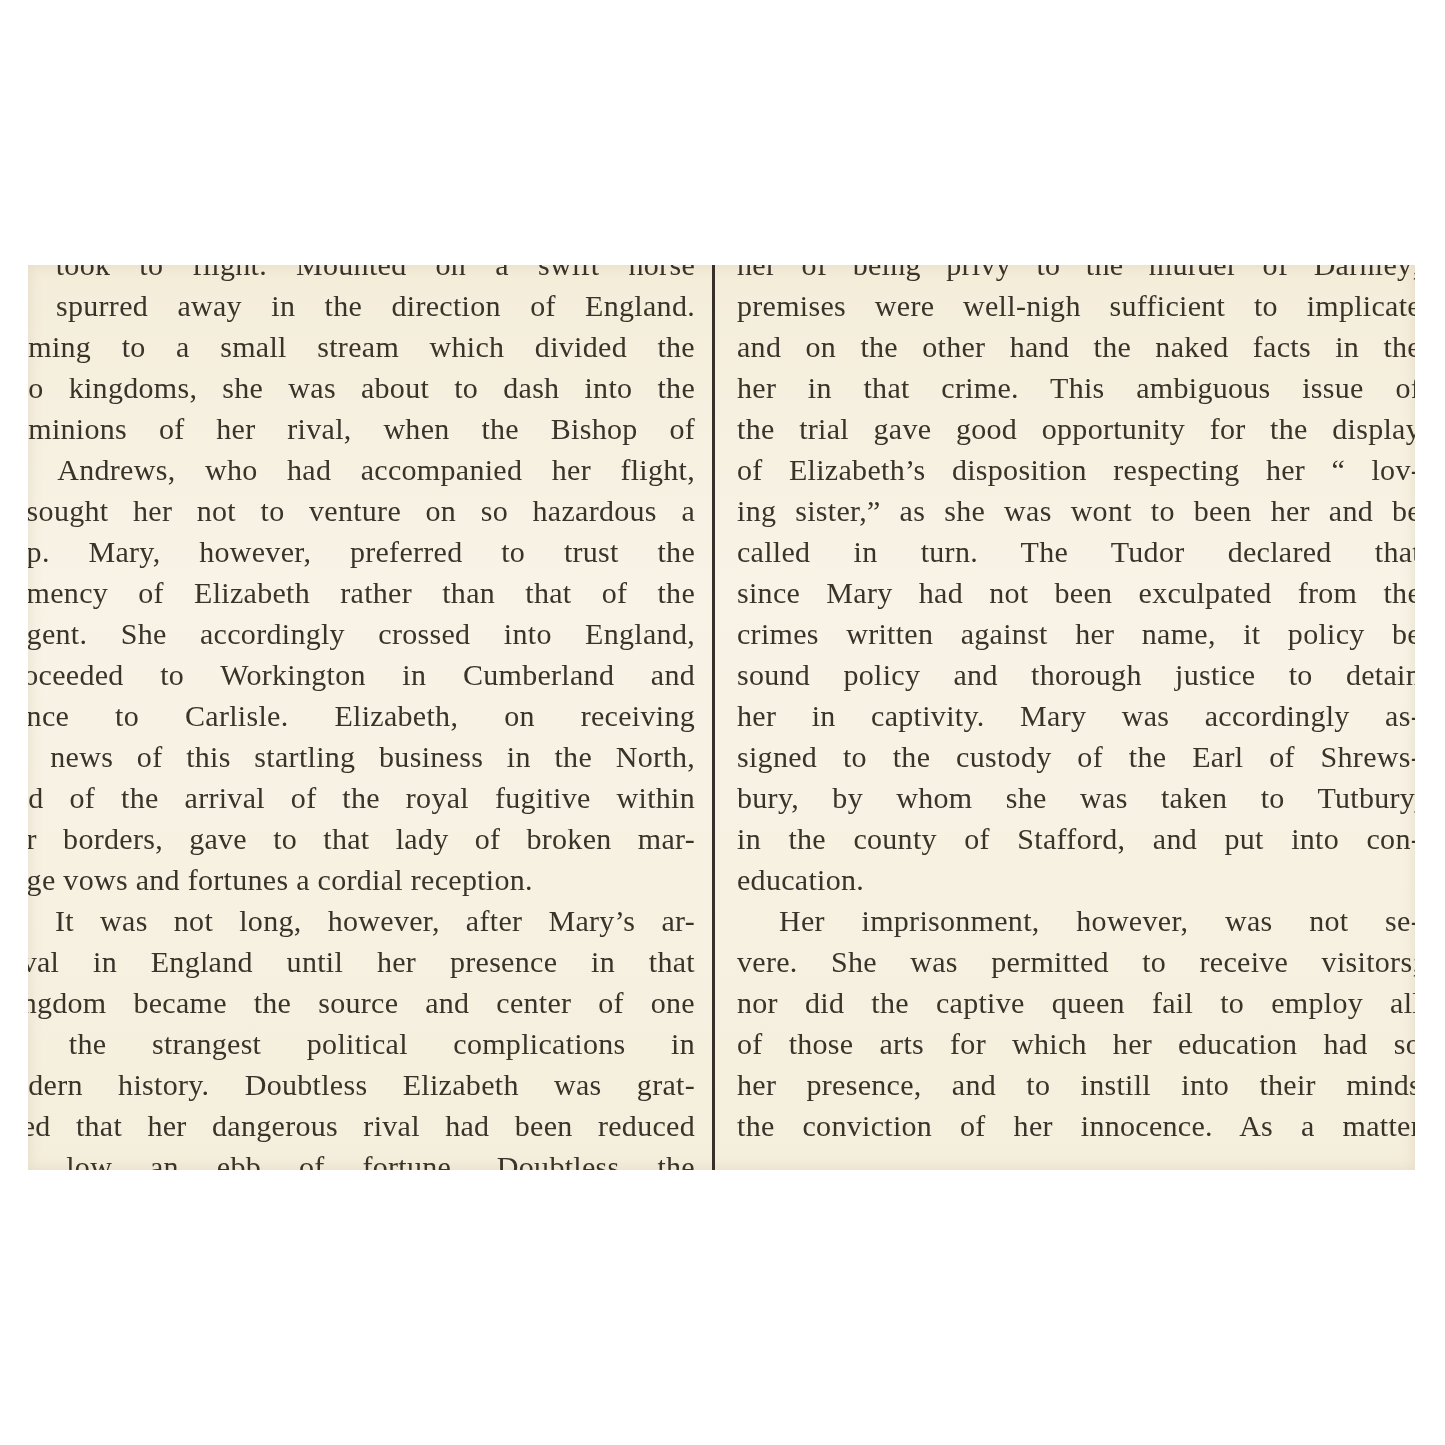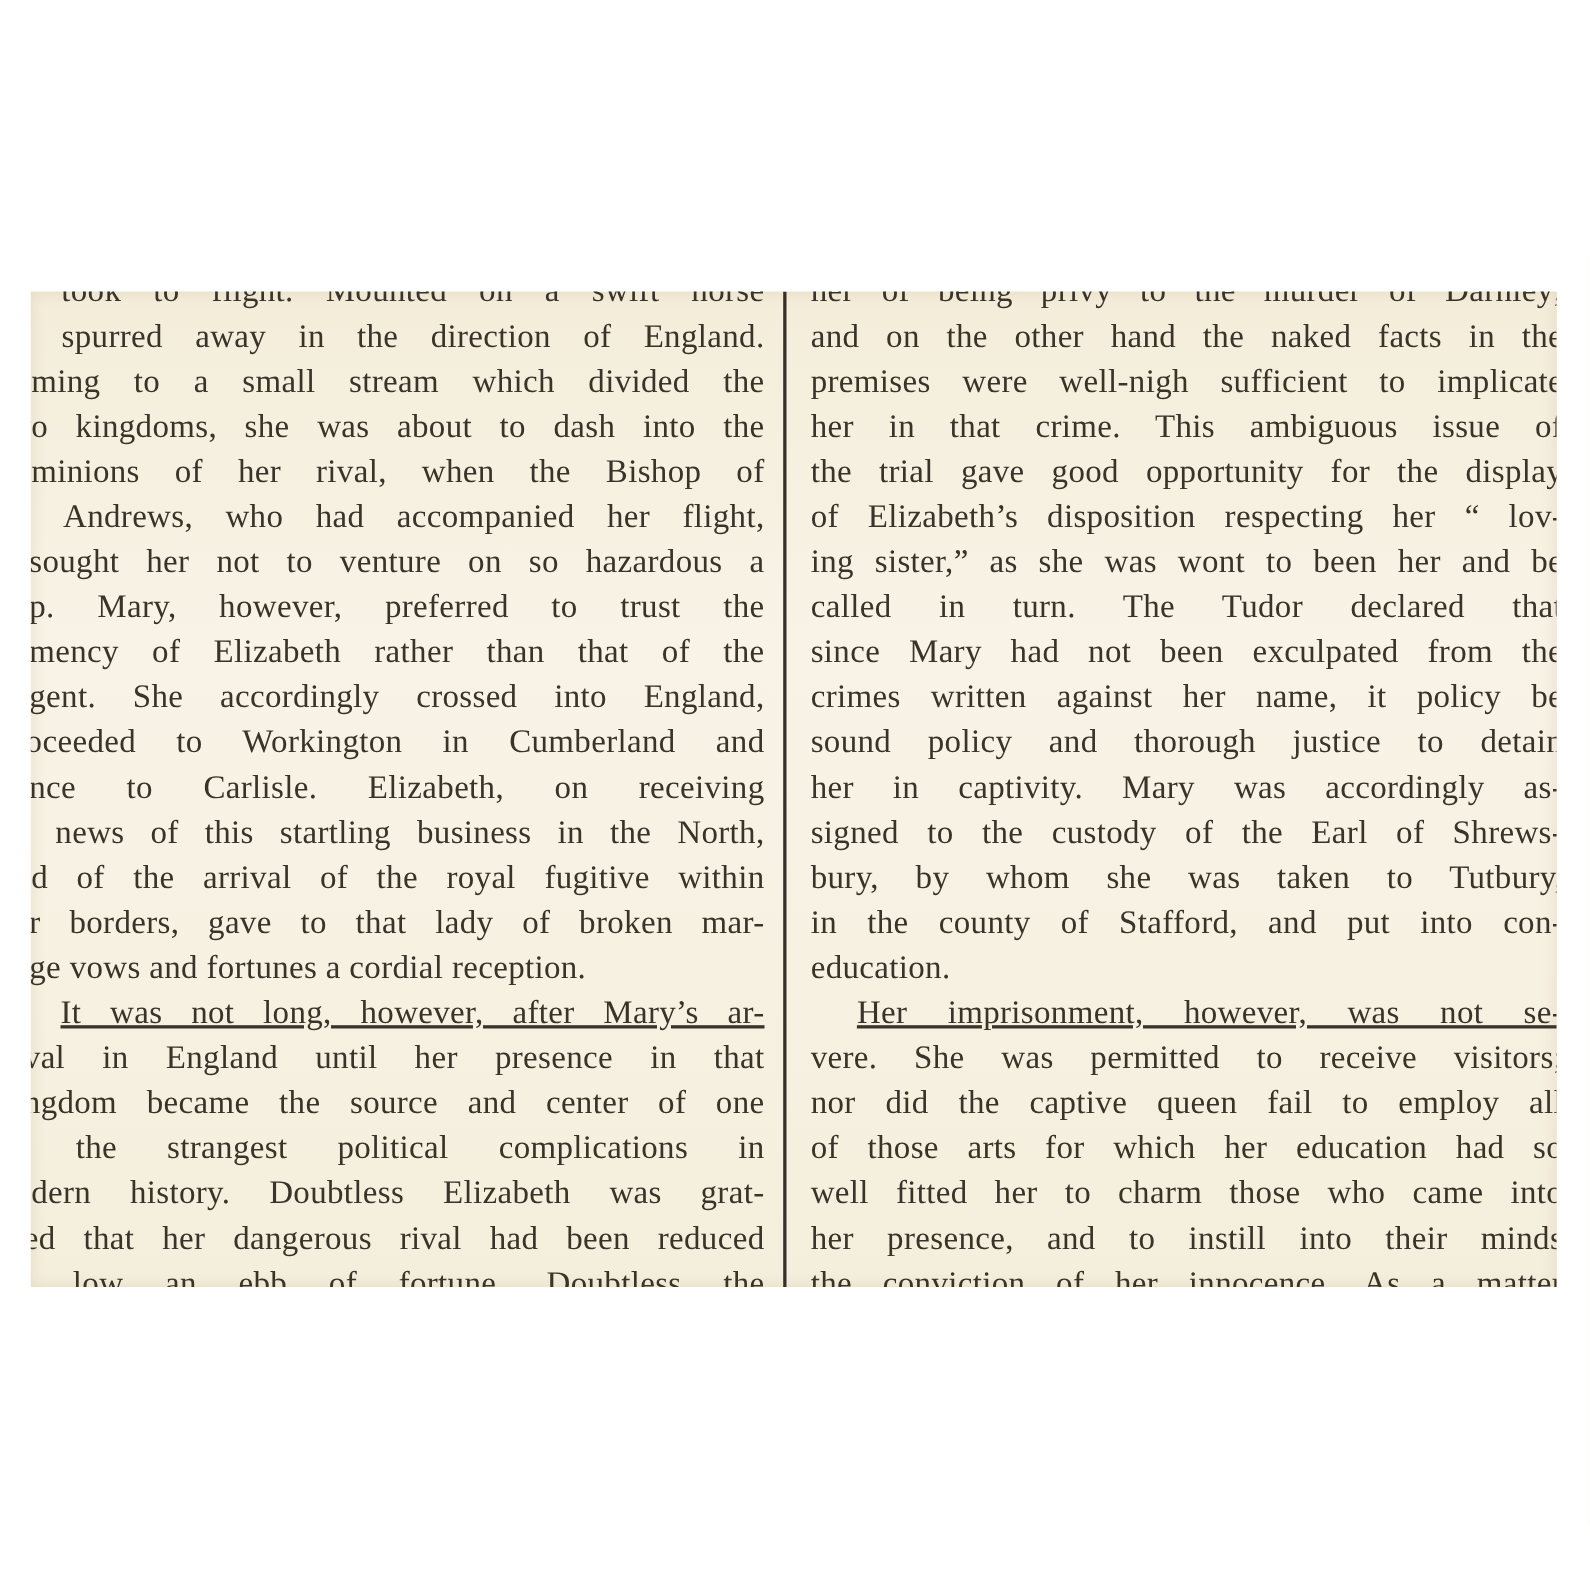--- a/index.html
+++ b/index.html
@@ -28,21 +28,21 @@
   }
   .line{
     height:41px;
     text-align:justify;
     -moz-text-align-last:justify;
     text-align-last:justify;
     white-space:normal;
     overflow:visible;
   }
   .line.flush{ text-align-last:left; -moz-text-align-last:left; }
-  .line.indent{ text-indent:42px;text-decoration:underline; }
+  .line.indent{ text-indent:42px; }
 </style>
 </head>
 <body style="background: rgb(255, 255, 255);">
 
 <div class="paper">
   <div class="col col-left" id="col-left">
       <div class="line">e took to flight.  Mounted on a swift horse</div>
       <div class="line">e spurred away in the direction of England.</div>
       <div class="line">oming to a small stream which divided the</div>
       <div class="line">vo kingdoms, she was about to dash into the</div>
@@ -62,36 +62,35 @@
       <div class="line">ival in England until her presence in that</div>
       <div class="line">ingdom became the source and center of one</div>
       <div class="line">f the strangest political complications in</div>
       <div class="line">odern history.  Doubtless Elizabeth was grat-</div>
       <div class="line">ied that her dangerous rival had been reduced</div>
       <div class="line">o low an ebb of fortune.  Doubtless the</div>
     </div>
   <div class="rule"></div>
   <div class="col col-right" id="col-right">
       <div class="line">her of being privy to the murder of Darnley;</div>
+      <div class="line">premises were well-nigh sufficient to implicate</div>
       <div class="line">and on the other hand the naked facts in the</div>
-      <div class="line">premises were well-nigh sufficient to implicate</div>
       <div class="line">her in that crime.  This ambiguous issue of</div>
       <div class="line">the trial gave good opportunity for the display</div>
       <div class="line">of Elizabeth’s disposition respecting her “ lov-</div>
       <div class="line">ing sister,” as she was wont to been her and be</div>
       <div class="line">called in turn.  The Tudor declared that</div>
       <div class="line">since Mary had not been exculpated from the</div>
       <div class="line">crimes written against her name, it policy be</div>
       <div class="line">sound policy and thorough justice to detain</div>
       <div class="line">her in captivity.  Mary was accordingly as-</div>
       <div class="line">signed to the custody of the Earl of Shrews-</div>
       <div class="line">bury, by whom she was taken to Tutbury,</div>
       <div class="line">in the county of Stafford, and put into con-</div>
       <div class="line flush">education.</div>
       <div class="line indent">Her imprisonment, however, was not se-</div>
       <div class="line">vere.  She was permitted to receive visitors;</div>
       <div class="line">nor did the captive queen fail to employ all</div>
       <div class="line">of those arts for which her education had so</div>
-      <div class="line">well fitted her to charm those who came into</div>
       <div class="line">her presence, and to instill into their minds</div>
       <div class="line">the conviction of her innocence.  As a matter</div>
     </div>
 </div>
 
 </body></html>

